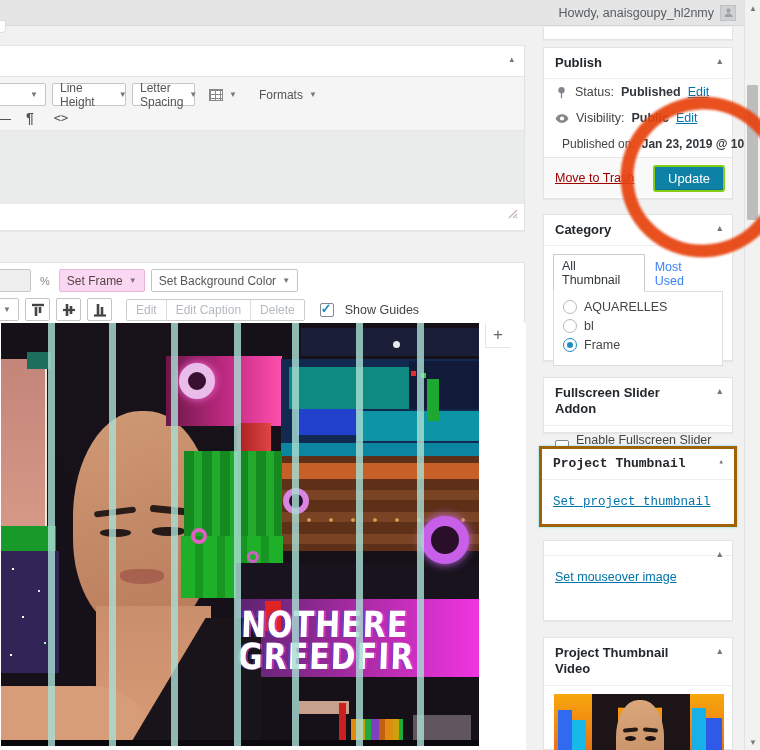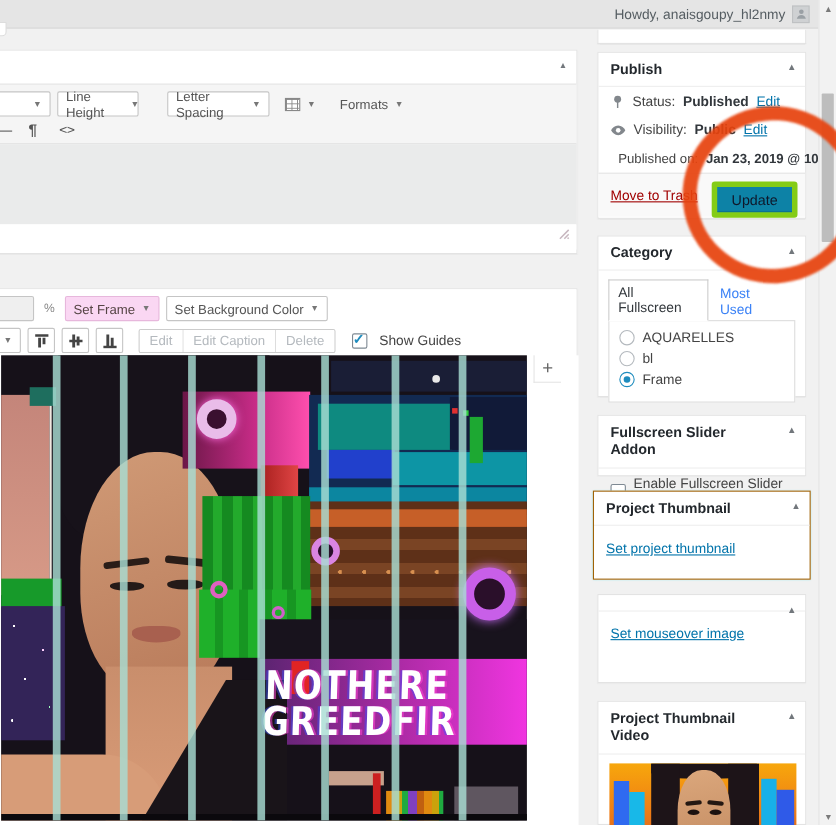--- a/index.html
+++ b/index.html
@@ -70,34 +70,34 @@
   .gtext { position:absolute; z-index:3; color:#fff; font-weight:700; font-size:30px; letter-spacing:1px;
            font-family:"DejaVu Sans", sans-serif; transform:scaleY(1.2) skewX(-2deg);
            text-shadow:2px 0 rgba(255,70,210,.55), -2px 0 rgba(60,80,255,.45); white-space:nowrap; }
 
   
   .sb-box { left:543px; width:190px; }
   .p-row { display:flex; align-items:center; gap:7px; padding:6px 11px; font-size:12.5px; color:#444; }
   .p-row b { color:#32373c; }
   .p-foot { position:relative; height:40px; background:#f9f9f9; border-top:1px solid #e5e5e5; }
   .trash { position:absolute; left:11px; top:13px; color:#a00000; font-size:12.5px; text-decoration:underline; }
-  .update-btn { position:absolute; right:7px; top:7px; background:#0d82a6; border:5px solid #84cc16; color:#0f172a;
+  .update-btn { position:absolute; right:7px; top:7px; background:#0d82a6; border:2px solid #84cc16; color:#ffffff;
                 font-size:13px; padding:4px 13px; border-radius:3px; box-shadow:inset 0 -1px 0 rgba(0,0,0,.15); }
   .cat-tabs { padding:8px 9px 0 9px; font-size:12.5px; display:flex; align-items:flex-end; }
   .cat-tab-active { background:#fff; border:1px solid #ccc; border-bottom-color:#fff; padding:4px 8px; color:#32373c; position:relative; z-index:2; }
   .cat-tab-link { color:#3b82f6; padding:4px 10px; }
   .cat-panel { margin:-1px 9px 0 9px; border:1px solid #ddd; background:#fff; height:75px; padding:8px 6px 0 9px; position:relative; z-index:1; }
   .cat-row { display:flex; align-items:center; gap:7px; margin-bottom:5px; font-size:12.5px; color:#444; }
   .radio { width:14px; height:14px; border:1px solid #b4b9be; border-radius:50%; background:#fff; position:relative; flex:0 0 auto; }
   .radio.checked { border-color:#1e8cbe; }
   .radio.checked::after { content:""; position:absolute; left:3px; top:3px; width:6px; height:6px; border-radius:50%; background:#1e8cbe; }
   .addnew { padding:8px 10px; }
   .addnew a { font-weight:600; }
-  .cyan-wrap { position:absolute; left:539px; top:446px; width:198px; height:81px; border:1px solid #a16207; background:#fff;
-               box-shadow:0 0 2px rgba(0,220,240,.6); }
+  .cyan-wrap { position:absolute; left:539px; top:446px; width:198px; height:81px; border:3px solid #a16207; background:#fff;
+               box-shadow:0 0 2px rgba(0,220,240,.6);font-family:Liberation Mono, monospace; }
   .video-thumb { position:relative; margin:8px 10px 0 10px; width:170px; height:78px; overflow:hidden;
                  background:linear-gradient(180deg,#f7a70c,#ef7e15 55%,#da5d1f); }
   .vt { position:absolute; }
 
   
   .annotation { position:absolute; left:598px; top:82px; width:162px; height:192px; pointer-events:none; z-index:50; }
 
   .corner-chip { position:absolute; left:-3px; top:20px; width:9px; height:13px; background:#fff; border:1px solid #ddd; border-radius:0 0 4px 0; }
 </style>
 </head>
@@ -123,21 +123,21 @@
     </div>
     <div class="tmce">
       <div class="trow">
         <div class="tbtn" style="width:59px; justify-content:flex-end;">
           <span class="caret">▼</span>
         </div>
         <div class="tbtn" style="width:74px;gap:24px;">
           <span>Line Height</span>
           <span class="caret">▼</span>
         </div>
-        <div class="tbtn" style="width:93px;margin-left:20px;">
+        <div class="tbtn" style="width:63px;">
           <span>Letter Spacing</span>
           <span class="caret">▼</span>
         </div>
         <div class="tbtn noborder">
           <span class="grid-icon"></span>
           <span class="caret">▼</span>
         </div>
         <div class="tbtn noborder">
           <span>Formats</span>
           <span class="caret">▼</span>
@@ -327,21 +327,21 @@
     </div>
   </div>
 
   <div class="metabox sb-box" style="top:214px; height:147px;">
     <div class="mb-head">
       <span>Category</span>
       <span class="mb-toggle">▴</span>
     </div>
     <div class="mb-div"></div>
     <div class="cat-tabs">
-      <span class="cat-tab-active">All Fullscreen</span>
+      <span class="cat-tab-active">All Thumbnail</span>
       <span class="cat-tab-link">Most Used</span>
     </div>
     <div class="cat-panel" id="cat-panel">
         <div class="cat-row">
           <span class="radio"></span>
           <span>AQUARELLES</span>
         </div>
         <div class="cat-row">
           <span class="radio"></span>
           <span>bl</span>

